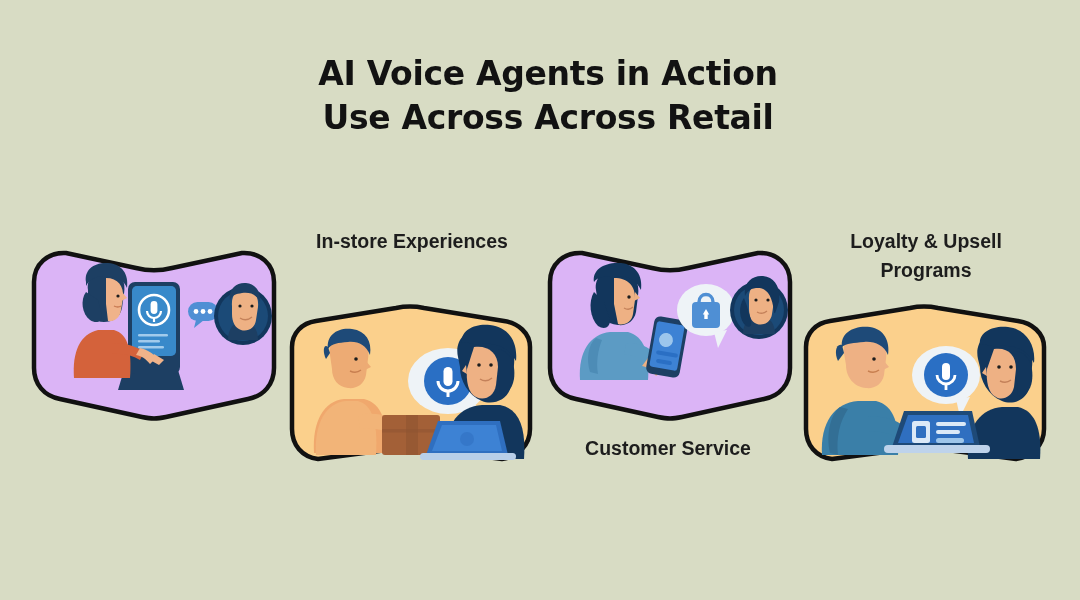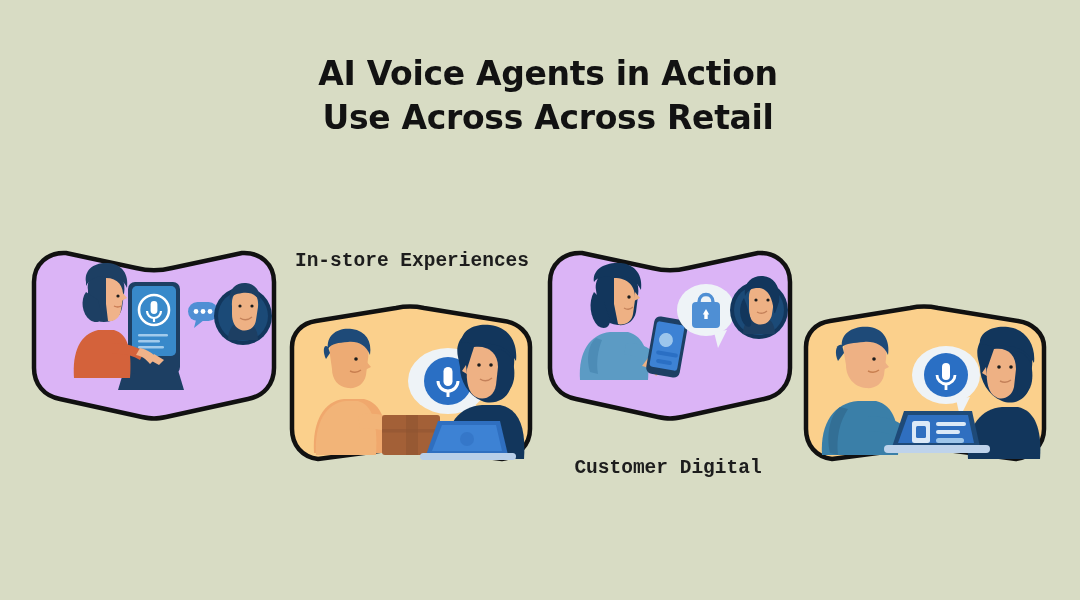--- a/index.html
+++ b/index.html
@@ -46,27 +46,26 @@
   }
   .card-svg {
     display: block;
     overflow: visible;
   }
 
   
   .caption {
     position: absolute;
     text-align: center;
-    font-family: Liberation Mono, monospace;
+    font-family: Liberation Sans, sans-serif;
     font-weight: bold;
     font-size: 19.5px;
     line-height: 29px;
     color: #1d1d1d;
     white-space: nowrap;
-    margin-top: 20px;
   }
   .caption .ln { display: block; }
 
   
   .cap-1 { left: 14px;  top: 434px; width: 280px; }
   .cap-2 { left: 272px; top: 227px; width: 280px; }
   .cap-3 { left: 528px; top: 434px; width: 280px; }
   .cap-4 { left: 786px; top: 227px; width: 280px; }
 
   
@@ -245,21 +244,21 @@
         <path d="M201 48 C199 35, 208 27, 219 28 C231 29, 237 40, 235 54 C232 62, 231 68, 230 64 C228 44, 220 39, 212 40 C205 41, 203 44, 201 48 Z" fill="#12365c"></path>
         <path d="M200 50 C194 58, 195 72, 202 78 C206 80, 208 78, 207 72 L203 58 Z" fill="#12365c"></path>
         <circle cx="212" cy="52" r="1.6" fill="#1d1d1d"></circle>
         <circle cx="224" cy="52" r="1.6" fill="#1d1d1d"></circle>
         <path d="M213 64 q5 3 10 -1" stroke="#c4815a" stroke-width="1.4" fill="none"></path>
       </g>
     </svg>
   </div>
 
   <div class="caption cap-3">
-    <span class="ln">Customer Digital</span>
+    <span class="ln">Customer Service</span>
   </div>
 
   <div class="card card-4">
     <svg class="card-svg" width="250" height="163" viewBox="0 0 250 163">
       <path d="M6 44 C6 30, 16 20, 30 18 L110 5 C120 3, 128 3, 138 5 L218 18 C232 20, 244 30, 244 44
                L244 126 C244 142, 232 154, 216 156 L140 146 C128 144, 120 144, 108 146 L32 156
                C16 154, 6 142, 6 126 Z" fill="#fbd08c" stroke="#111111" stroke-width="4.5" stroke-linejoin="round"></path>
 
       <g>
         <path d="M22 152 C20 120, 34 100, 58 98 L76 98 C94 102, 100 122, 98 152 Z" fill="#3a7fa8"></path>
@@ -304,15 +303,17 @@
         <rect x="136" y="119" width="30" height="4" rx="2" fill="#dbe9f7"></rect>
         <rect x="136" y="127" width="24" height="4" rx="2" fill="#dbe9f7"></rect>
         <rect x="136" y="135" width="28" height="5" rx="2.5" fill="#9ec6ea"></rect>
         <rect x="84" y="142" width="106" height="8" rx="4" fill="#d7e4f2"></rect>
         <rect x="84" y="142" width="106" height="8" rx="4" fill="#2f6fc0" opacity="0.15"></rect>
       </g>
     </svg>
   </div>
 
   <div class="caption cap-4">
+    <span class="ln">Loyalty &amp; Upsell</span>
+    <span class="ln">Programs</span>
   </div>
 
 </div>
 
 </body></html>

